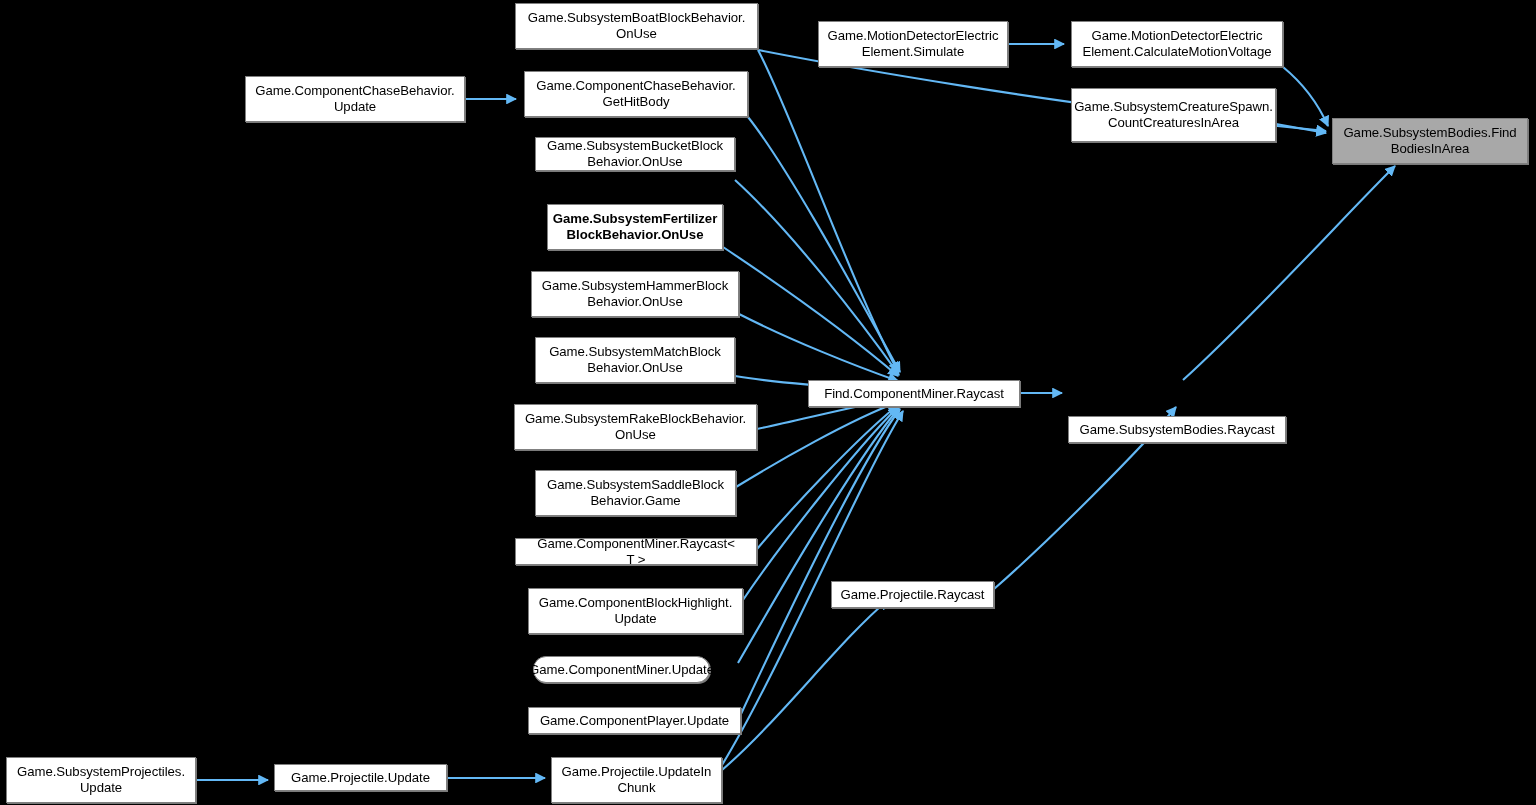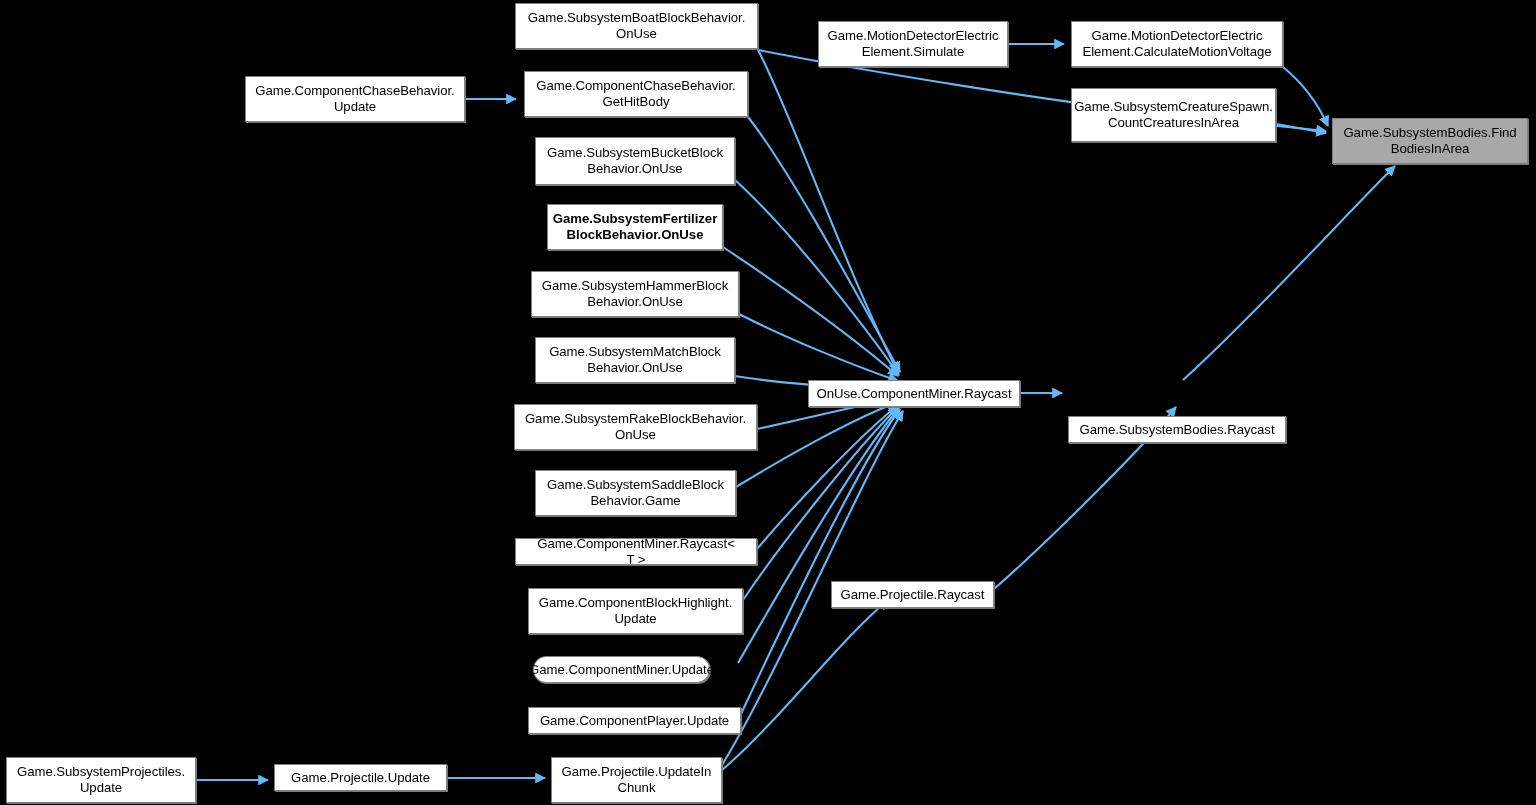--- a/index.html
+++ b/index.html
@@ -88,29 +88,29 @@
       <div class="node" style="left: 1071px; top: 21px; width: 212px; height: 46px;">Game.MotionDetectorElectric
 Element.CalculateMotionVoltage</div>
       <div class="node" style="left: 245px; top: 76px; width: 220px; height: 46px;">Game.ComponentChaseBehavior.
 Update</div>
       <div class="node" style="left: 524px; top: 71px; width: 224px; height: 46px;">Game.ComponentChaseBehavior.
 GetHitBody</div>
       <div class="node" style="left: 1071px; top: 88px; width: 205px; height: 54px;">Game.SubsystemCreatureSpawn.
 CountCreaturesInArea</div>
       <div class="node highlight" style="left: 1332px; top: 118px; width: 196px; height: 46px;">Game.SubsystemBodies.Find
 BodiesInArea</div>
-      <div class="node" style="left: 535px; top: 137px; width: 200px; height: 48px;">Game.SubsystemBucketBlock
+      <div class="node" style="left: 535px; top: 137px; width: 200px; height: 34px;">Game.SubsystemBucketBlock
 Behavior.OnUse</div>
       <div class="node" style="left: 547px; top: 204px; width: 176px; height: 46px; font-weight: bold;">Game.SubsystemFertilizer
 BlockBehavior.OnUse</div>
       <div class="node" style="left: 531px; top: 271px; width: 208px; height: 46px;">Game.SubsystemHammerBlock
 Behavior.OnUse</div>
       <div class="node" style="left: 535px; top: 337px; width: 200px; height: 46px;">Game.SubsystemMatchBlock
 Behavior.OnUse</div>
-      <div class="node" style="left: 808px; top: 380px; width: 212px; height: 27px;">OnUse.ComponentMiner.Raycast</div>
+      <div class="node" style="left: 808px; top: 380px; width: 212px; height: 27px;">Find.ComponentMiner.Raycast</div>
       <div class="node" style="left: 1068px; top: 380px; width: 218px; height: 27px; margin-top: 36px;">Game.SubsystemBodies.Raycast</div>
       <div class="node" style="left: 514px; top: 404px; width: 243px; height: 46px;">Game.SubsystemRakeBlockBehavior.
 OnUse</div>
       <div class="node" style="left: 535px; top: 470px; width: 201px; height: 46px;">Game.SubsystemSaddleBlock
 Behavior.Game</div>
       <div class="node" style="left: 515px; top: 538px; width: 242px; height: 27px;">Game.ComponentMiner.Raycast&lt; T &gt;</div>
       <div class="node" style="left: 528px; top: 588px; width: 215px; height: 46px;">Game.ComponentBlockHighlight.
 Update</div>
       <div class="node" style="left: 831px; top: 581px; width: 163px; height: 27px;">Game.Projectile.Raycast</div>
       <div class="node" style="left: 533px; top: 656px; width: 177px; height: 27px; border-radius: 13px;">Game.ComponentMiner.Update</div>

